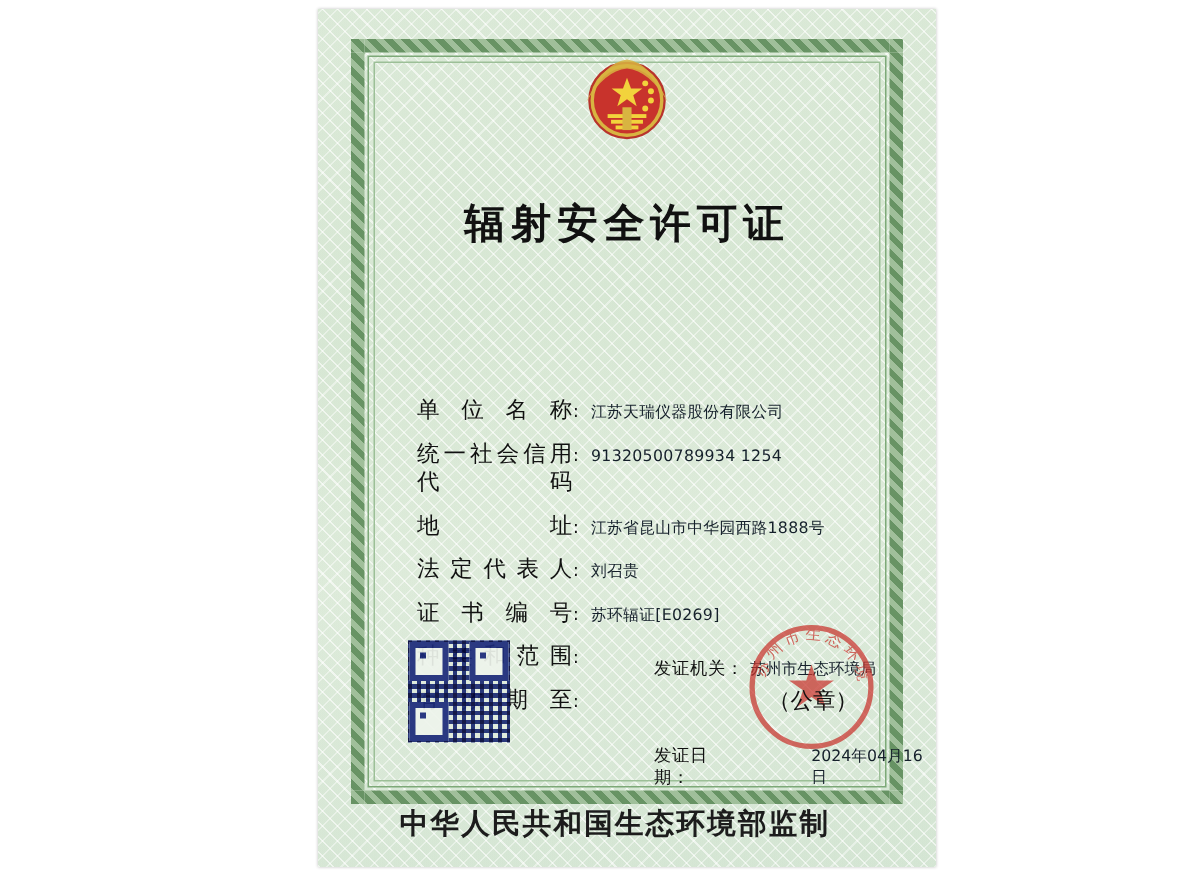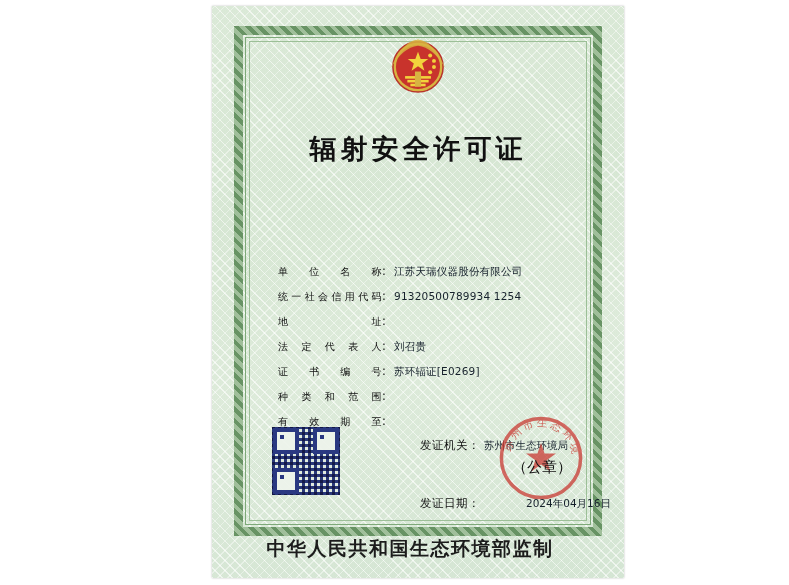--- a/index.html
+++ b/index.html
@@ -118,21 +118,21 @@
     display: flex;
     align-items: baseline;
     margin-bottom: 10px;
     font-size: 11px;
     color: #111111;
   }
   .field-label {
     width: 104px;
     flex: 0 0 104px;
     font-family: "DejaVu Serif", "Liberation Serif", serif;
-    font-size: 10px;
+    font-size: 15px;
     letter-spacing: 0.5px;
     text-align: justify;
     text-align-last: justify;
     color: #111111;
   }
   .field-colon {
     flex: 0 0 8px;
     font-size: 11.5px;
   }
   .field-value {
@@ -170,21 +170,21 @@
     left: 3px; top: 3px;
     width: 4px; height: 4px;
     background: #1b2a7a;
   }
   .qr .f-tl { left: 1px; top: 1px; }
   .qr .f-tr { right: 1px; top: 1px; }
   .qr .f-bl { left: 1px; bottom: 1px; }
 
   .issuer-row, .date-row {
     position: absolute;
-    left: 208px;
+    left: 224px;
     font-size: 11.5px;
     font-family: "DejaVu Serif", "Liberation Serif", serif;
     color: #111111;
     display: flex;
     align-items: baseline;
   }
   .issuer-row { top: 432px; }
   .date-row { top: 490px; gap: 42px; }
   .issuer-row .lab, .date-row .lab {
     letter-spacing: 0.5px;
@@ -267,20 +267,21 @@
         <span class="field-value">江苏天瑞仪器股份有限公司</span>
       </div>
       <div class="field-row">
         <span class="field-label">统一社会信用代码</span>
         <span class="field-colon">:</span>
         <span class="field-value">91320500789934 1254</span>
       </div>
       <div class="field-row">
         <span class="field-label">地址</span>
         <span class="field-colon">:</span>
+        <span class="field-value">江苏省昆山市中华园西路1888号</span>
       </div>
       <div class="field-row">
         <span class="field-label">法定代表人</span>
         <span class="field-colon">:</span>
         <span class="field-value">刘召贵</span>
       </div>
       <div class="field-row">
         <span class="field-label">证书编号</span>
         <span class="field-colon">:</span>
         <span class="field-value">苏环辐证[E0269]</span>

